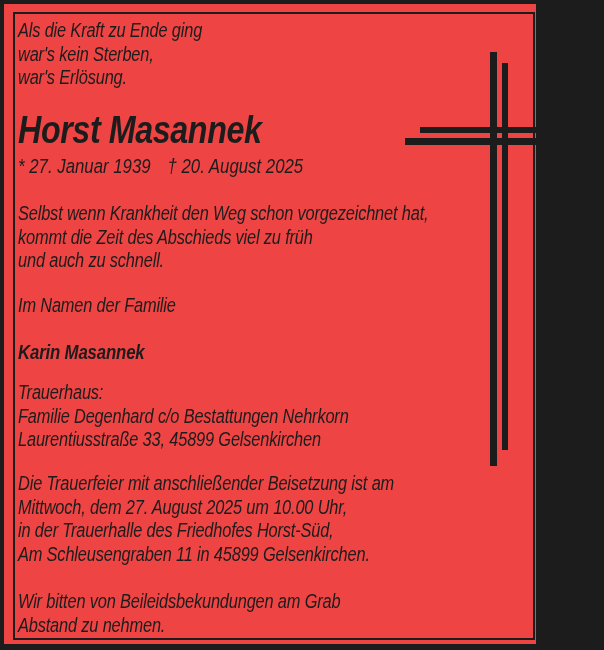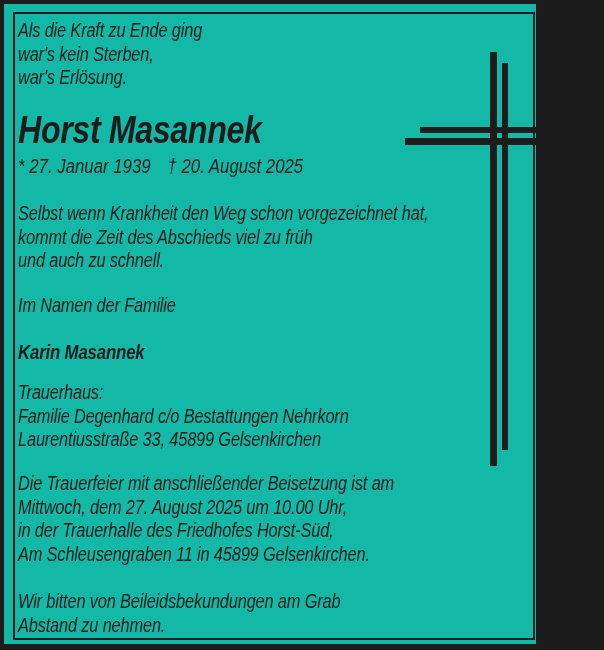--- a/index.html
+++ b/index.html
@@ -4,21 +4,21 @@
 <style>
   html, body {
     margin: 0;
     padding: 0;
     background: #1c1c1c;
   }
   .page {
     position: relative;
     width: 541px;
     height: 650px;
-    background: #14b8a6;
+    background: #ef4444;
     overflow: hidden;
     font-family: "Liberation Sans", sans-serif;
     color: #1c1c1c;
   }
   .outer-frame {
     position: absolute;
     inset: 0;
     border-style: solid;
     border-color: #1c1c1c;
     border-width: 4px 5px 6px 4px;

